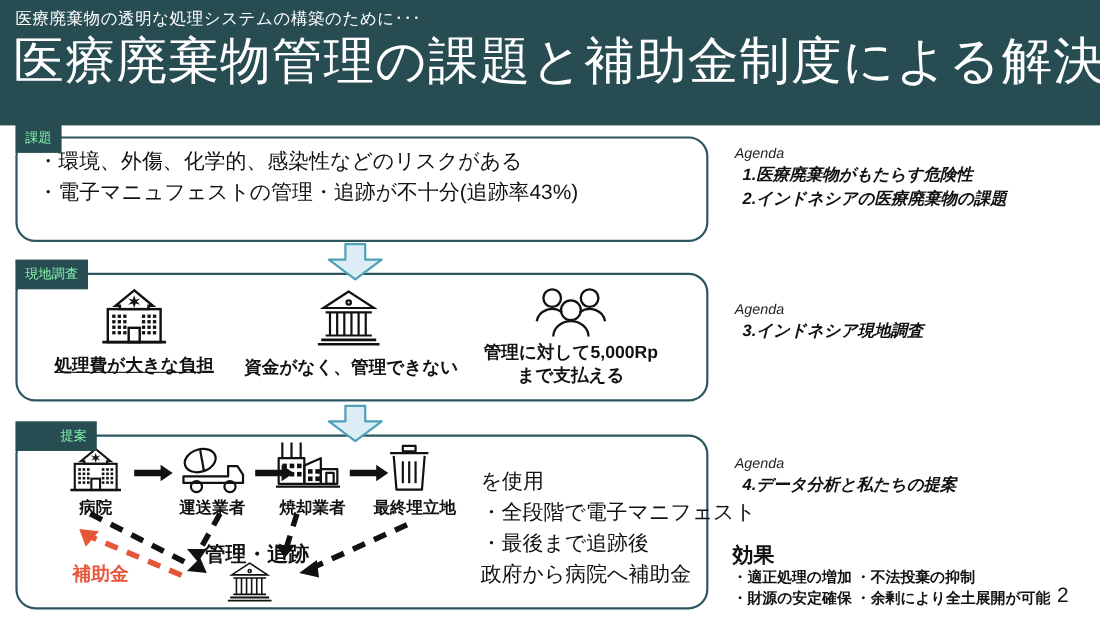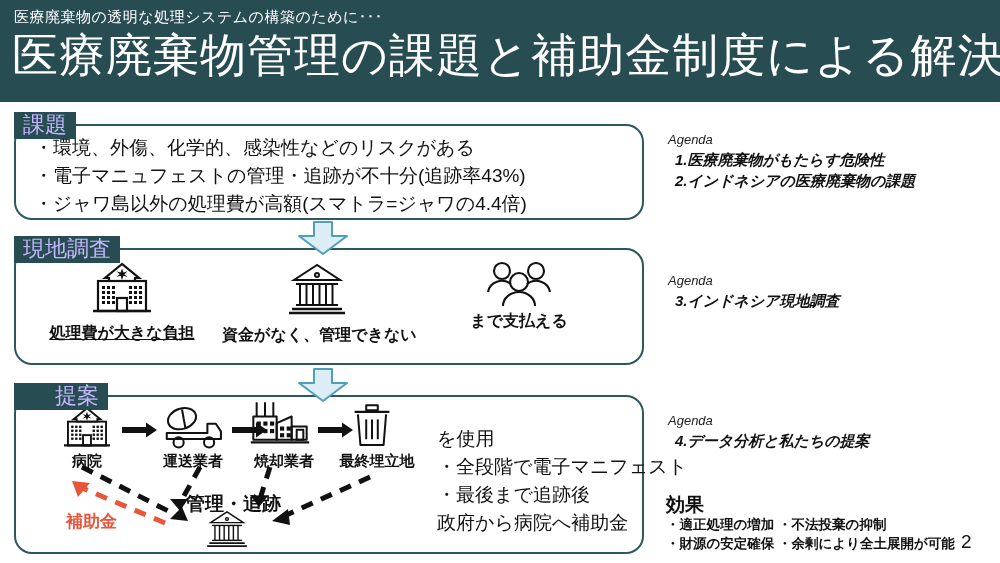--- a/index.html
+++ b/index.html
@@ -1,27 +1,27 @@
 <!DOCTYPE html>
 <html><head>
 <meta charset="utf-8">
 <style>
   html,body{margin:0;padding:0;background:#fff;}
   body{width:1000px;height:563px;position:relative;overflow:hidden;
        font-family:"Liberation Sans","DejaVu Sans",sans-serif;color:#111;}
 
   
-  .hdr{position:absolute;left:0;top:0;width:1000px;height:102px;background:#274d53;text-align:right;}
+  .hdr{position:absolute;left:0;top:0;width:1000px;height:114px;background:#274d53;text-align:right;}
   .hdr-sub{position:absolute;left:14px;top:8px;font-size:15px;color:#fff;letter-spacing:.5px;}
   .hdr-title{position:absolute;left:12px;top:29px;font-size:46px;line-height:52px;color:#fff;
              font-weight:400;letter-spacing:1px;white-space:nowrap;}
 
   
   .box{position:absolute;border:2px solid #2d5760;border-radius:18px;background:#fff;}
-  .tab{position:absolute;background:#274d53;color:#c4b5fd;font-size:22px;
+  .tab{position:absolute;background:#274d53;color:#86efac;font-size:12px;
        padding:3px 9px 4px 9px;line-height:20px;z-index:5;white-space:nowrap;}
 
   
   .dwnarrow{position:absolute;width:52px;height:34px;z-index:4;}
 
   
   .issue-list{position:absolute;left:34px;top:18px;font-size:19px;line-height:28px;white-space:nowrap;}
   .issue-list div{margin:0;}
 
   .agenda{position:absolute;color:#111;font-style:italic;}
@@ -52,21 +52,20 @@
   <div class="hdr-sub">医療廃棄物の透明な処理システムの構築のために･･･</div>
   <div class="hdr-title">医療廃棄物管理の課題と補助金制度による解決策</div>
 </div>
 
 <div class="box" style="left:14px;top:124px;width:626px;height:92px;"></div>
 <div class="tab" style="left:14px;top:112px;">課題</div>
 
 <div class="issue-list" style="left:34px;top:134px;">
   <div>・環境、外傷、化学的、感染性などのリスクがある</div>
   <div>・電子マニュフェストの管理・追跡が不十分(追跡率43%)</div>
-  <div>・ジャワ島以外の処理費が高額(スマトラ=ジャワの4.4倍)</div>
 </div>
 
 <div class="agenda" style="left:668px;top:131px;">
   <div class="ag-h">Agenda</div>
   <div class="ag-i">1.医療廃棄物がもたらす危険性</div>
   <div class="ag-i">2.インドネシアの医療廃棄物の課題</div>
 </div>
 
 <div class="dwnarrow" style="left:297px;top:221px;">
   <svg width="52" height="34" viewBox="0 0 52 34">
@@ -148,20 +147,21 @@
       <g fill="none" stroke="#111" stroke-width="2.1">
         <circle cx="29" cy="13" r="8"></circle>
         <path d="M15 34 a14 13 0 0 1 23 -8"></path>
         <circle cx="63" cy="13" r="8"></circle>
         <path d="M77 34 a14 13 0 0 0 -23 -8"></path>
         <circle cx="46" cy="24" r="9"></circle>
         <path d="M30 48 a16 14 0 0 1 32 0"></path>
       </g>
     </svg>
   </span>
+  <div class="survey-cap">管理に対して5,000Rp</div>
   <div class="survey-cap">まで支払える</div>
 </div>
 
 <div class="agenda" style="left:668px;top:272px;">
   <div class="ag-h">Agenda</div>
   <div class="ag-i">3.インドネシア現地調査</div>
 </div>
 
 <div class="dwnarrow" style="left:297px;top:368px;">
   <svg width="52" height="34" viewBox="0 0 52 34">

